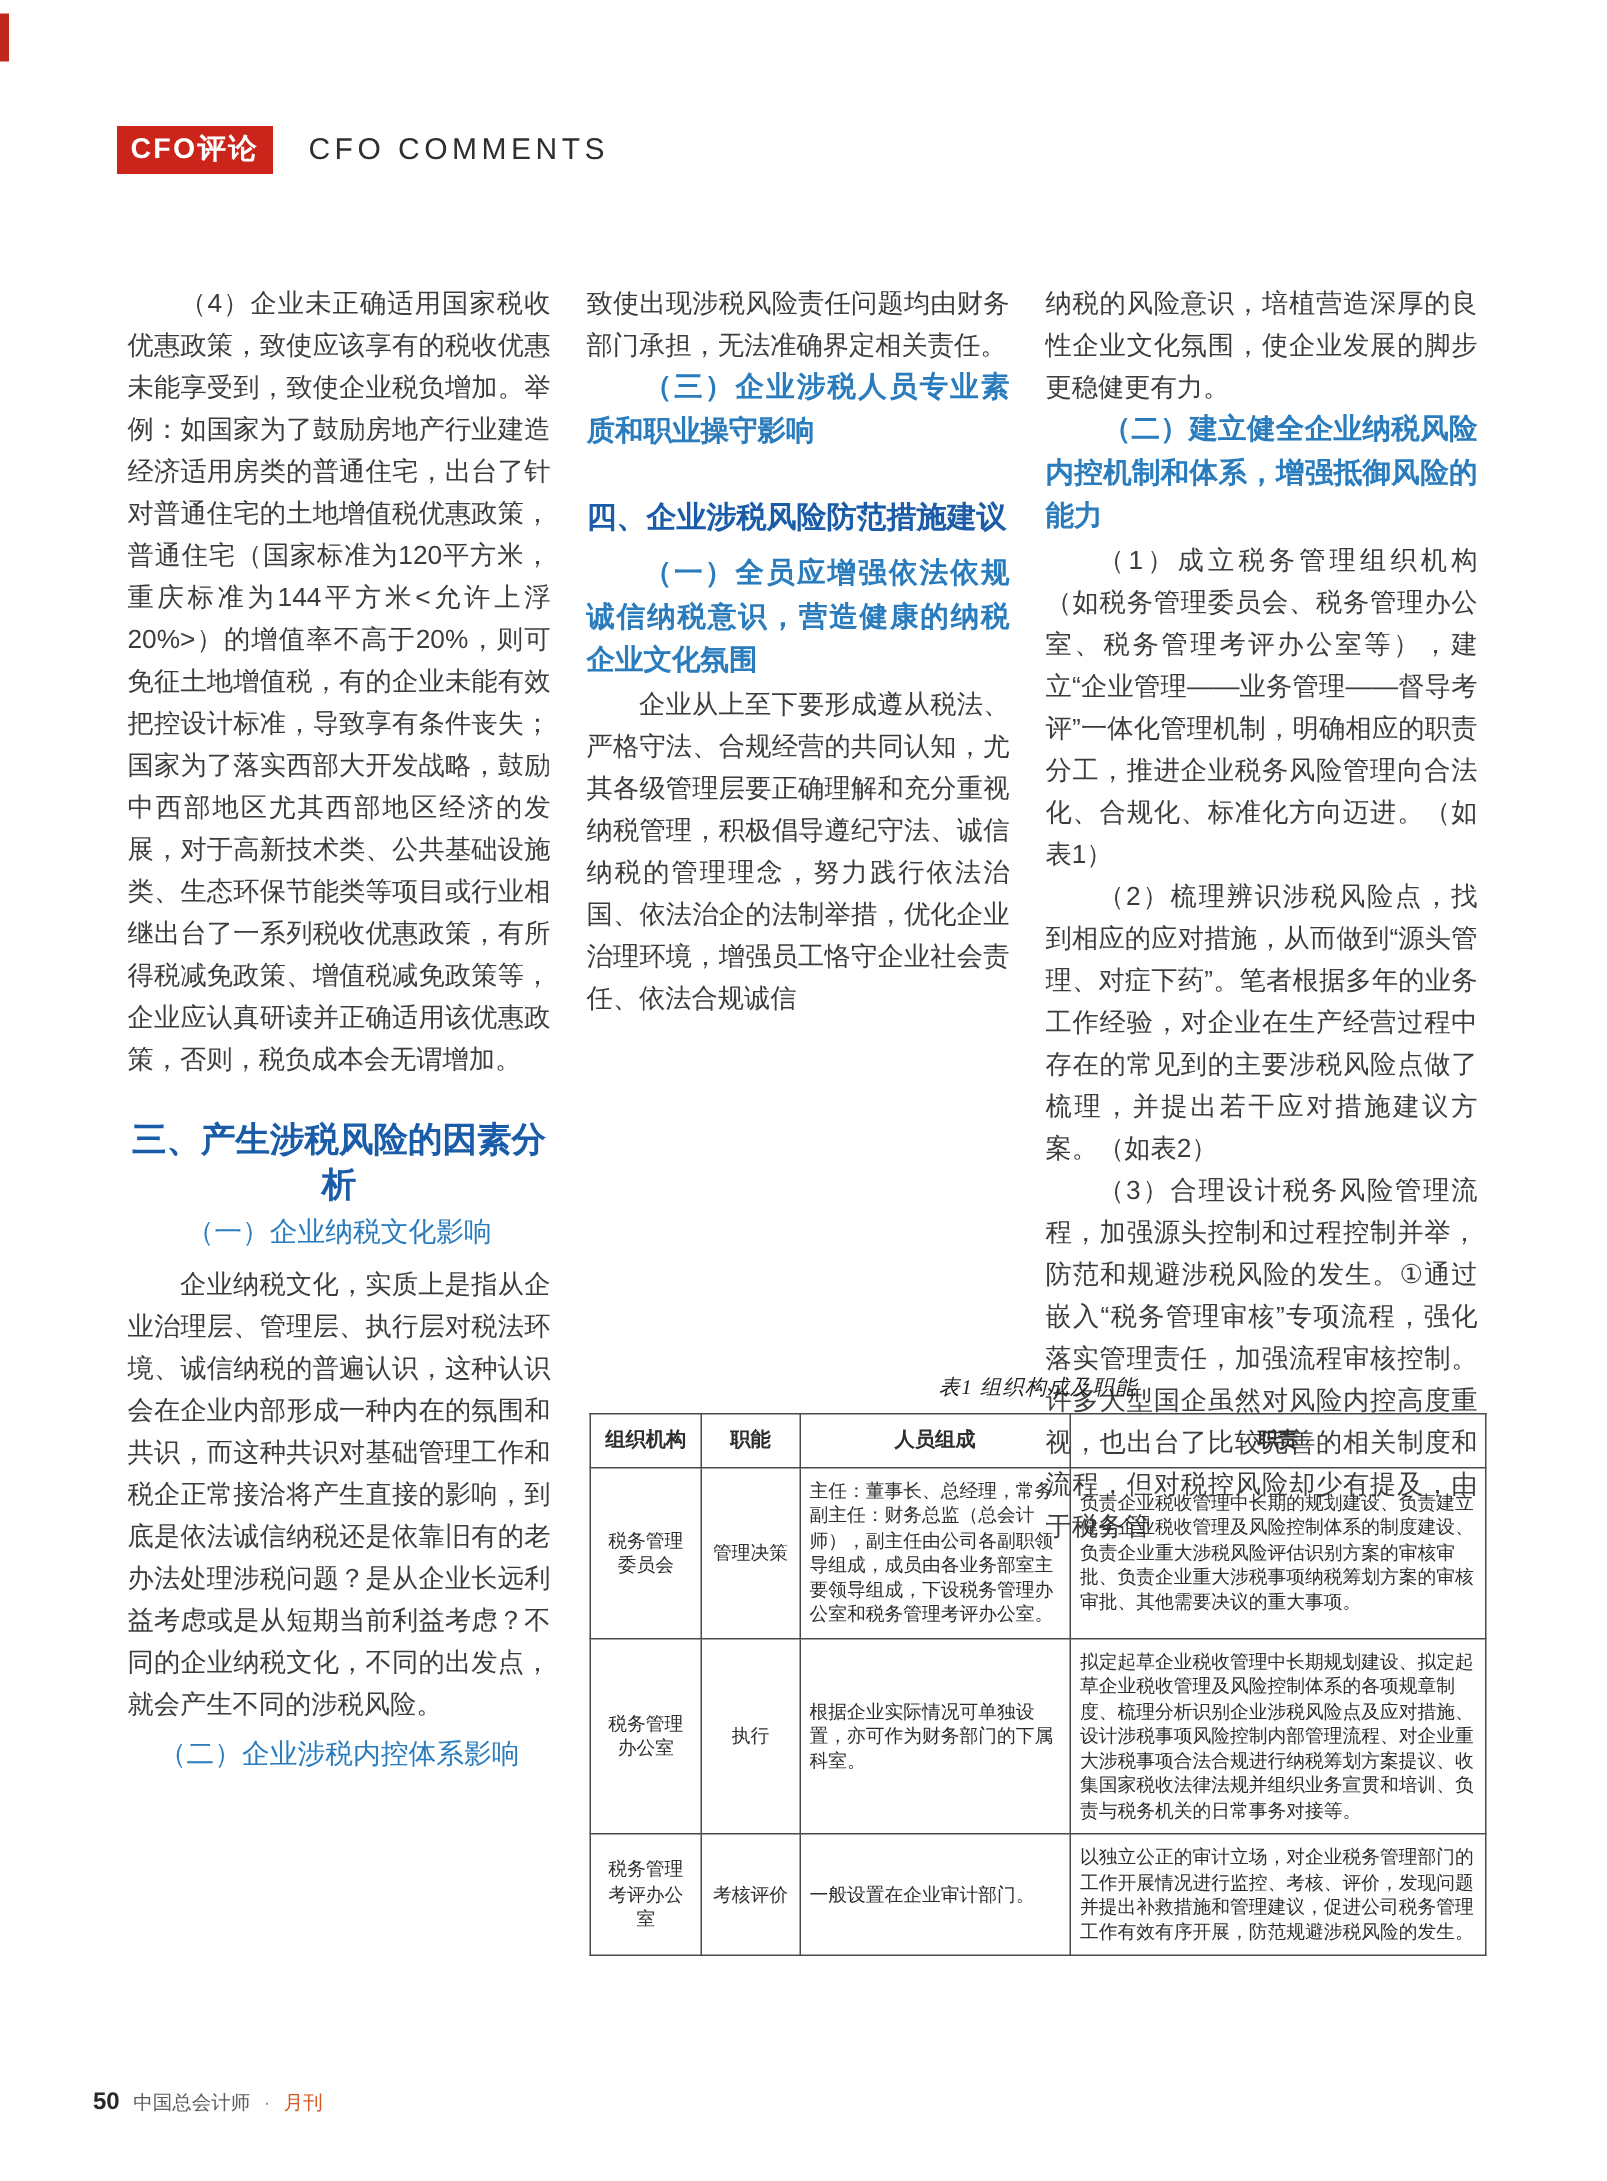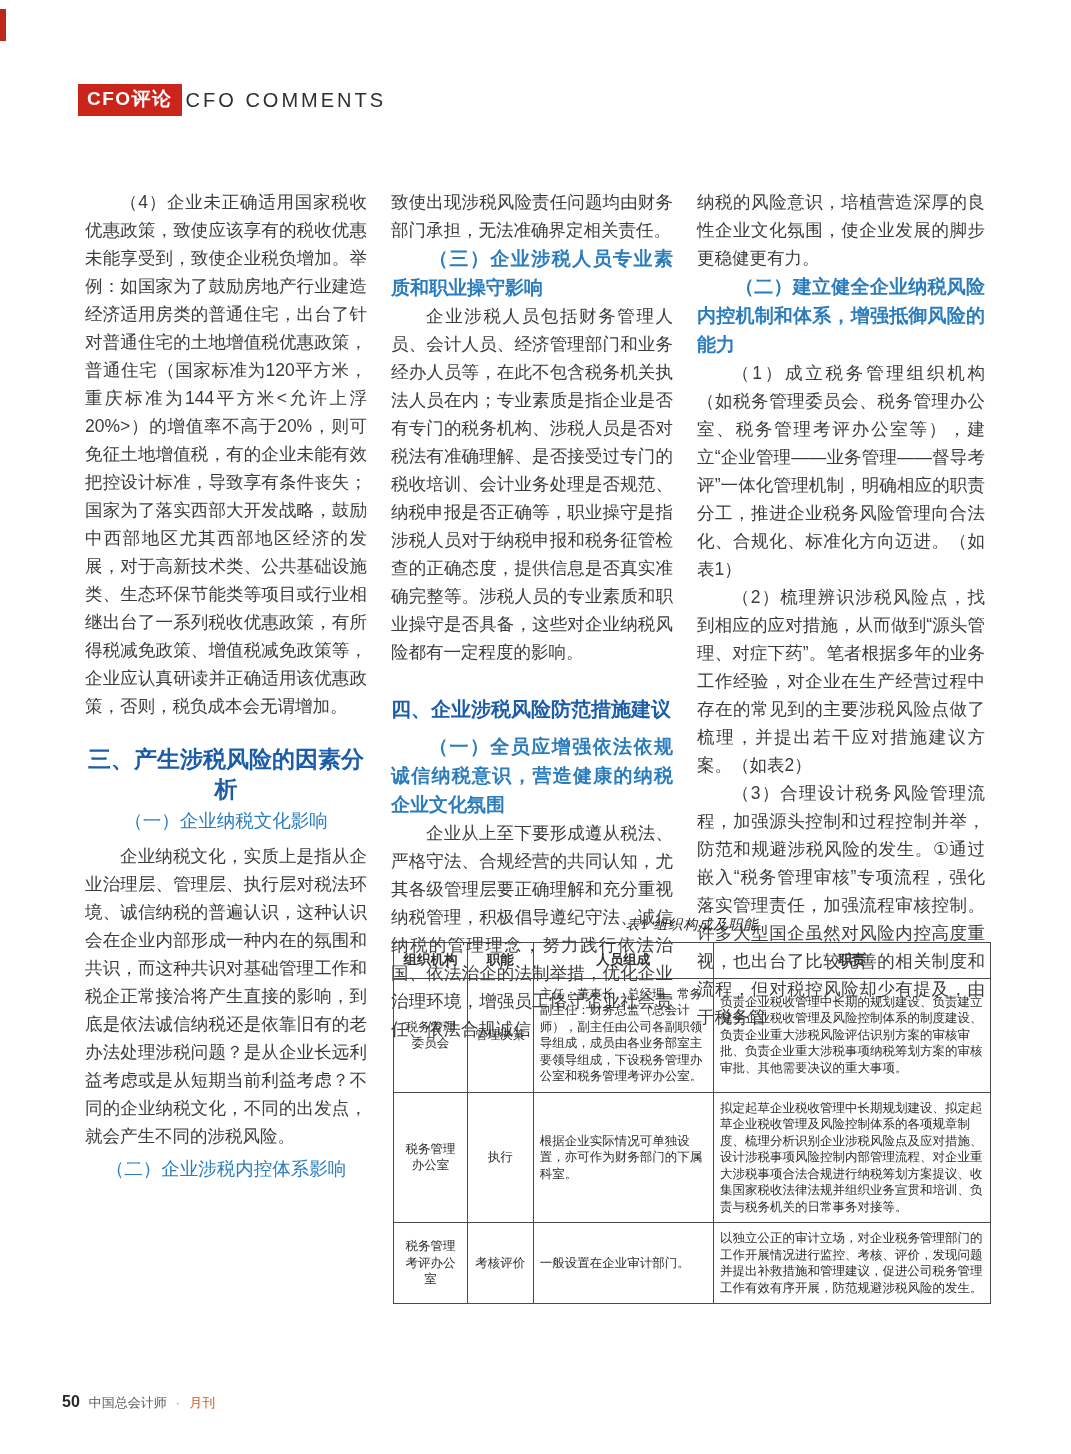--- a/index.html
+++ b/index.html
@@ -5,21 +5,21 @@
   html,body { margin:0; padding:0; }
   body {
     width:1071px; height:1454px; position:relative; background:#ffffff;
     font-family:"Liberation Sans","DejaVu Sans",sans-serif;
     overflow:hidden;
   }
   
   .edge-mark { position:absolute; left:0; top:9px; width:6px; height:32px; background:#c0271c; }
 
   
-  .header { position:absolute; left:78px; top:84px; display:flex; align-items:center; gap:4px; }
+  .header { position:absolute; left:78px; top:84px; display:flex; align-items:center; gap:24px; }
   .badge { background:#cb241a; color:#fff; font-size:19px; font-weight:bold;
            padding:2px 9px 4px; letter-spacing:1.5px; }
   .header-title { font-size:20px; color:#2f2f2f; letter-spacing:3px; }
 
   
   .col { position:absolute; top:140px; width:282px; font-size:17.5px; line-height:28px;
          color:#3c3c3c; text-align:justify; text-justify:inter-ideograph;margin-top:48px; }
   .col1 { left:85px; }
   .col2 { left:391px; }
   .col3 { left:697px; width:288px; }
@@ -67,21 +67,20 @@
   <p>（4）企业未正确适用国家税收优惠政策，致使应该享有的税收优惠未能享受到，致使企业税负增加。举例：如国家为了鼓励房地产行业建造经济适用房类的普通住宅，出台了针对普通住宅的土地增值税优惠政策，普通住宅（国家标准为120平方米，重庆标准为144平方米&lt;允许上浮20%&gt;）的增值率不高于20%，则可免征土地增值税，有的企业未能有效把控设计标准，导致享有条件丧失；国家为了落实西部大开发战略，鼓励中西部地区尤其西部地区经济的发展，对于高新技术类、公共基础设施类、生态环保节能类等项目或行业相继出台了一系列税收优惠政策，有所得税减免政策、增值税减免政策等，企业应认真研读并正确适用该优惠政策，否则，税负成本会无谓增加。</p>
   <div class="h-main">三、产生涉税风险的因素分析</div>
   <div class="h-center">（一）企业纳税文化影响</div>
   <p>企业纳税文化，实质上是指从企业治理层、管理层、执行层对税法环境、诚信纳税的普遍认识，这种认识会在企业内部形成一种内在的氛围和共识，而这种共识对基础管理工作和税企正常接洽将产生直接的影响，到底是依法诚信纳税还是依靠旧有的老办法处理涉税问题？是从企业长远利益考虑或是从短期当前利益考虑？不同的企业纳税文化，不同的出发点，就会产生不同的涉税风险。</p>
   <div class="h-center mid">（二）企业涉税内控体系影响</div>
 </div>
 
 <div class="col col2">
   <p class="cont">致使出现涉税风险责任问题均由财务部门承担，无法准确界定相关责任。</p>
   <div class="h-sub">（三）企业涉税人员专业素质和职业操守影响</div>
-  <p>企业涉税人员包括财务管理人员、会计人员、经济管理部门和业务经办人员等，在此不包含税务机关执法人员在内；专业素质是指企业是否有专门的税务机构、涉税人员是否对税法有准确理解、是否接受过专门的税收培训、会计业务处理是否规范、纳税申报是否正确等，职业操守是指涉税人员对于纳税申报和税务征管检查的正确态度，提供信息是否真实准确完整等。涉税人员的专业素质和职业操守是否具备，这些对企业纳税风险都有一定程度的影响。</p>
   <div class="h-main inline4">四、企业涉税风险防范措施建议</div>
   <div class="h-sub">（一）全员应增强依法依规诚信纳税意识，营造健康的纳税企业文化氛围</div>
   <p>企业从上至下要形成遵从税法、严格守法、合规经营的共同认知，尤其各级管理层要正确理解和充分重视纳税管理，积极倡导遵纪守法、诚信纳税的管理理念，努力践行依法治国、依法治企的法制举措，优化企业治理环境，增强员工恪守企业社会责任、依法合规诚信</p>
 </div>
 
 <div class="col col3">
   <p class="cont">纳税的风险意识，培植营造深厚的良性企业文化氛围，使企业发展的脚步更稳健更有力。</p>
   <div class="h-sub">（二）建立健全企业纳税风险内控机制和体系，增强抵御风险的能力</div>
   <p>（1）成立税务管理组织机构（如税务管理委员会、税务管理办公室、税务管理考评办公室等），建立“企业管理——业务管理——督导考评”一体化管理机制，明确相应的职责分工，推进企业税务风险管理向合法化、合规化、标准化方向迈进。（如表1）</p>
   <p>（2）梳理辨识涉税风险点，找到相应的应对措施，从而做到“源头管理、对症下药”。笔者根据多年的业务工作经验，对企业在生产经营过程中存在的常见到的主要涉税风险点做了梳理，并提出若干应对措施建议方案。（如表2）</p>

